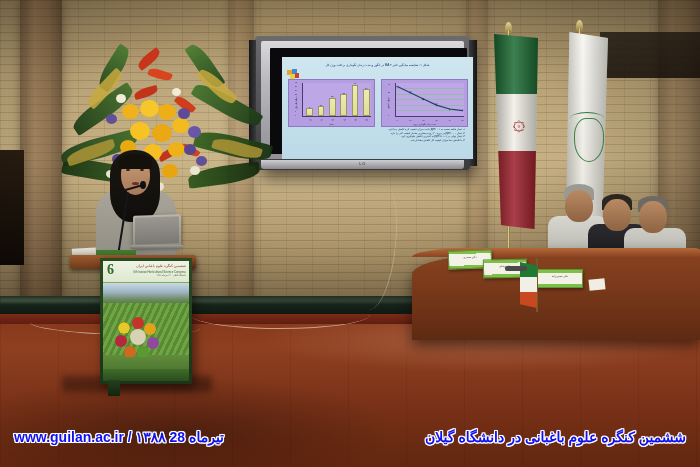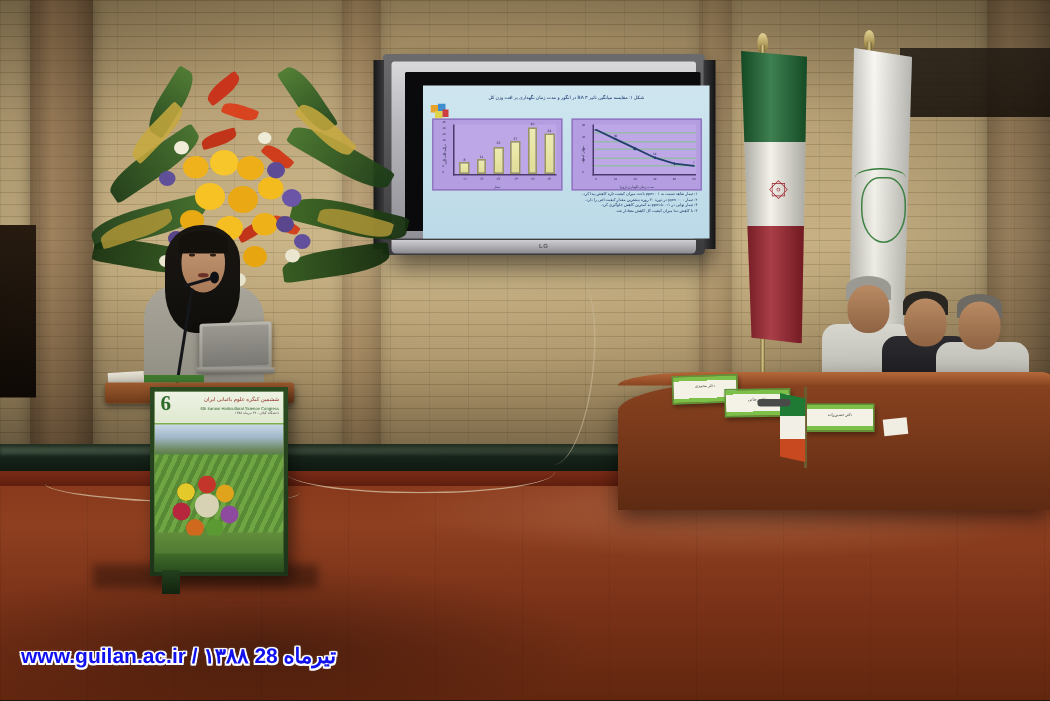--- a/index.html
+++ b/index.html
@@ -636,15 +636,16 @@
   </div>
 
   <div class="desk-flag-pole"></div>
   <div class="desk-flag"></div>
 
   <div style="position:absolute;left:505px;top:266px;width:22px;height:5px;background:#4a4a48;border-radius:2px;"></div>
   <div style="position:absolute;left:589px;top:279px;width:16px;height:11px;background:#f0eee2;transform:rotate(-6deg);"></div>
 
   <div class="caption">
     <div class="cap-text cap-left">www.guilan.ac.ir / ۱۳۸۸ 28 تیرماه</div>
+    <div class="cap-text cap-right">ششمین کنگره علوم باغبانی در دانشگاه گیلان</div>
   </div>
 
 </div>
 
 </body></html>

